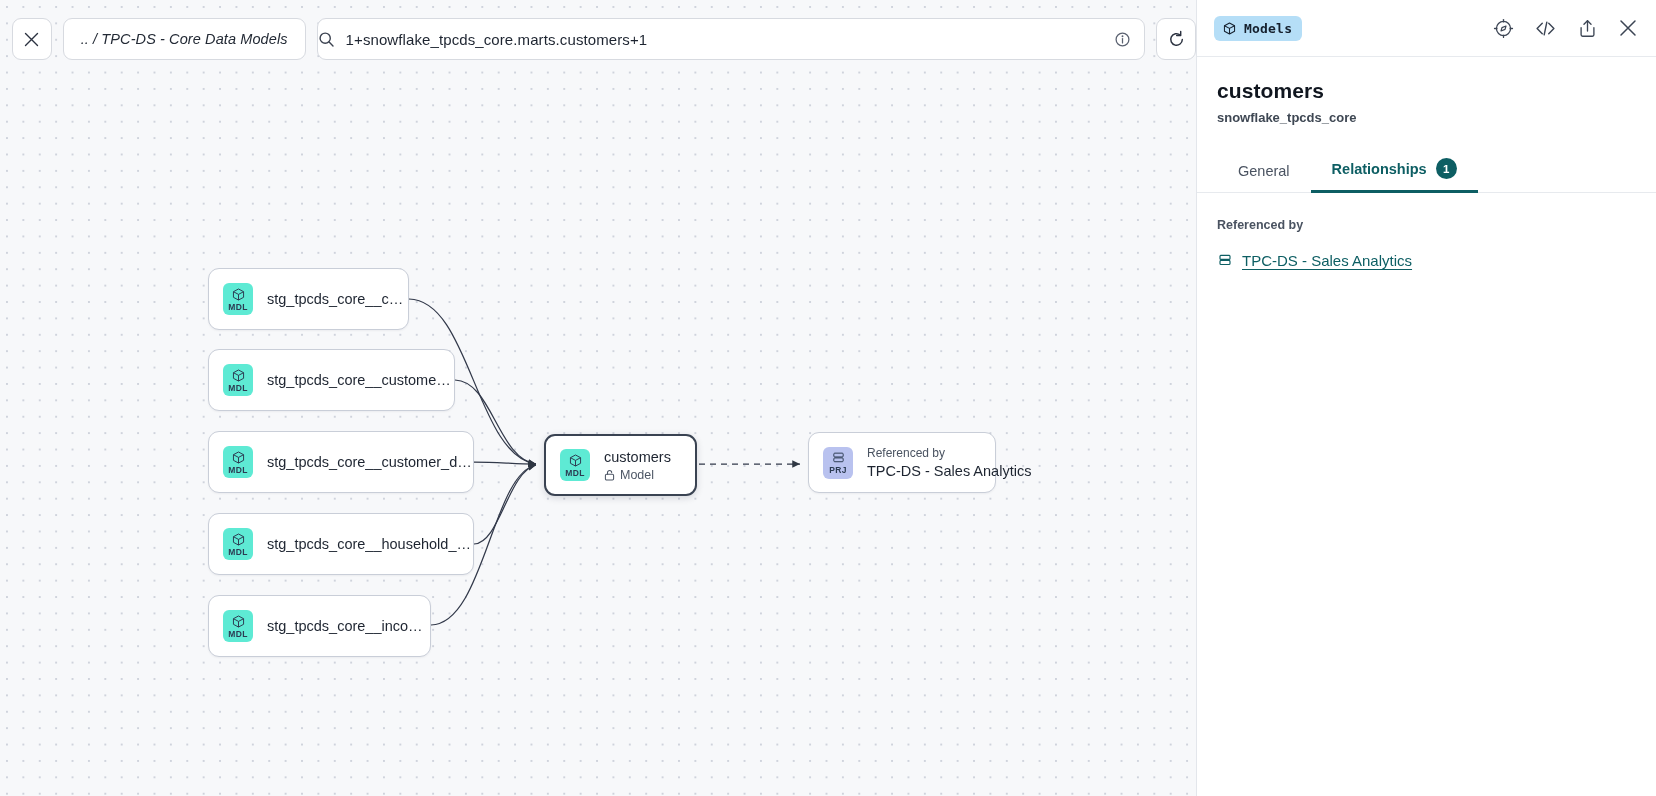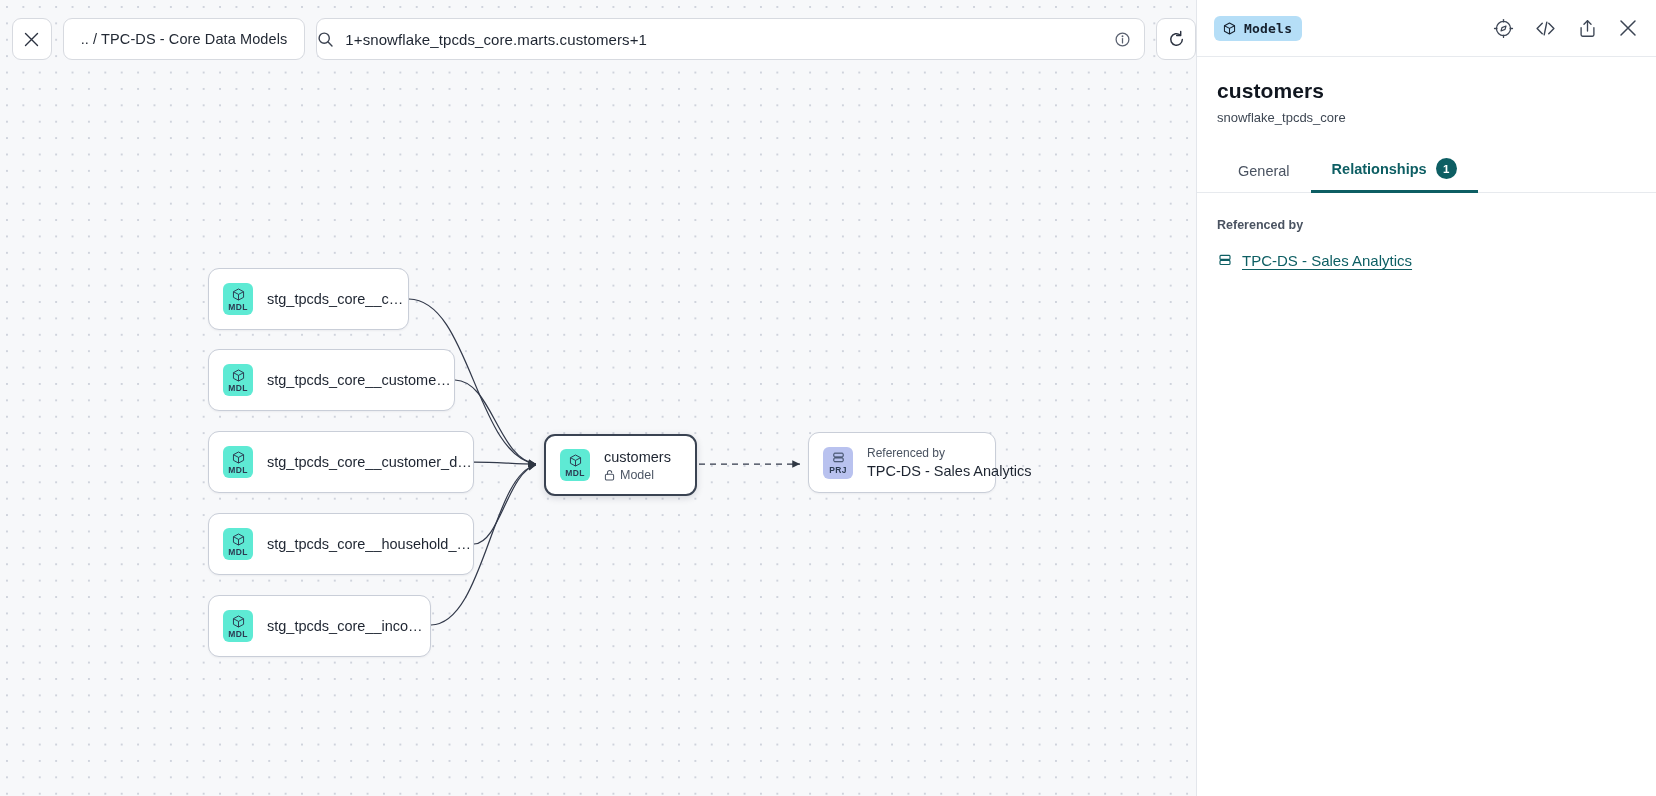--- a/index.html
+++ b/index.html
@@ -30,20 +30,21 @@
     width: 1196px; height: 78px;
     display: flex; align-items: center;
     padding-left: 12px; gap: 11px;
     z-index: 5;
   }
   .tb-btn {
     height: 42px; background: #ffffff;
     border: 1px solid #d7dae0; border-radius: 9px;
     display: flex; align-items: center; justify-content: center;
     cursor: pointer;
+    font-style: italic;
   }
   #close-map-btn { width: 42px; }
   #breadcrumb-btn { padding: 0 17px; font-size: 14.5px; color: #232a35; letter-spacing: .1px; white-space: nowrap; }
   #search-wrap {
     height: 42px; width: 878px; background: #ffffff;
     border: 1px solid #d7dae0; border-radius: 9px;
     display: flex; align-items: center; padding: 0 13px 0 0; gap: 11px;
     cursor: text;
   }
   #search-input {
@@ -103,21 +104,21 @@
   }
   #type-chip-label {
     font-family: "DejaVu Sans Mono", monospace;
     font-size: 13px; font-weight: 700; color: #15202e; letter-spacing: .2px;
   }
   #panel-head-actions { margin-left: auto; display: flex; align-items: center; gap: 20px; }
   .head-ico { cursor: pointer; display: block; }
 
   #panel-title-block { padding: 22px 20px 0 20px; }
   #panel-title { font-size: 21px; font-weight: 700; color: #10161f; letter-spacing: .1px; }
-  #panel-subtitle { margin-top: 7px; font-size: 13px; color: #3e4753; }
+  #panel-subtitle { margin-top: 7px; font-size: 13px; color: #3e4753; font-weight: bold; }
 
   #tabs {
     margin-top: 24px; padding: 0 20px;
     display: flex; align-items: flex-end; gap: 0;
     border-bottom: 1px solid #e7eaee;
   }
   .tab {
     display: flex; align-items: center; gap: 9px;
     padding: 9px 21px 11px 21px;
     font-size: 14.5px; color: #4a5361; cursor: pointer;

